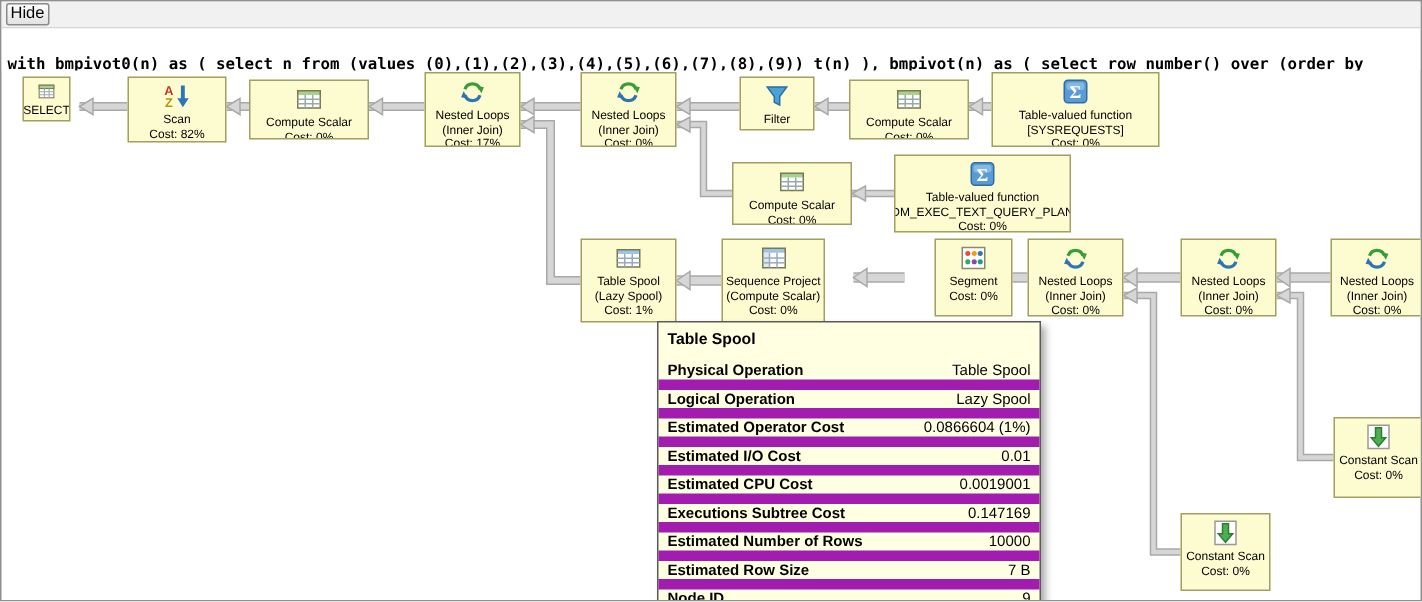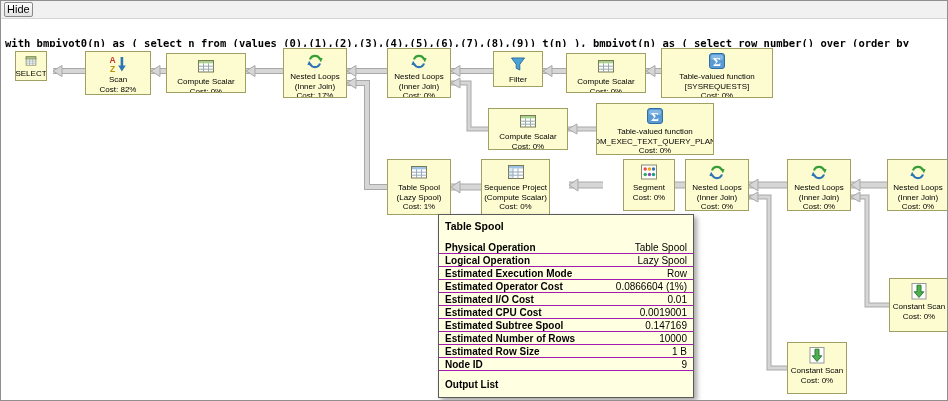--- a/index.html
+++ b/index.html
@@ -9,21 +9,21 @@
   .query-row{position:relative;z-index:5;height:14px;padding:14px 4px 0;background:#fff;white-space:nowrap;overflow:hidden;}
   .query-text{font:bold 10.5px "DejaVu Sans Mono",monospace;color:#000;}
   #edges{position:absolute;left:0;top:0;width:948px;height:401px;z-index:1;pointer-events:none;}
   .node{position:absolute;z-index:2;background:#fdfcd0;border:1px solid #a0a065;box-sizing:border-box;display:flex;flex-direction:column;align-items:center;padding-top:2px;font:8px "Liberation Sans",sans-serif;line-height:9.5px;text-align:center;color:#000;overflow:hidden;}
   .node .nicon{width:20px;height:20px;margin-bottom:1px;flex:0 0 auto;}
   .node.small .nicon{width:14px;height:14px;}
   .node .nicon svg{width:100%;height:100%;display:block;}
   .nline{white-space:nowrap;}
   .tooltip{position:absolute;left:437px;top:213px;width:256px;z-index:10;background:#ffffe1;border:1px solid #5a5a5a;box-shadow:3px 3px 5px rgba(0,0,0,.35);box-sizing:border-box;padding:3px 0 7px;font-size:10px;color:#000;}
   .tt-title{font-weight:bold;font-size:10.5px;padding:2px 6px 9px;}
-  .tt-row{display:flex;justify-content:space-between;align-items:center;padding:1px 6px 0;border-bottom:1px solid #a21caf;height:11px;}
+  .tt-row{display:flex;justify-content:space-between;align-items:center;padding:1px 6px 0;border-bottom:7px solid #a21caf;height:11px;}
   .tt-row .lbl{font-weight:bold;white-space:nowrap;}
   .tt-row .val{white-space:nowrap;}
   .tt-output{margin-top:8px;padding:0 6px;}
   .tt-out-label{font-weight:bold;}
 </style>
 </head>
 <body>
 
 <div id="app">
   <div class="topbar">
@@ -330,46 +330,42 @@
     <div id="tt-rows">
         <div class="tt-row">
           <span class="lbl">Physical Operation</span>
           <span class="val">Table Spool</span>
         </div>
         <div class="tt-row">
           <span class="lbl">Logical Operation</span>
           <span class="val">Lazy Spool</span>
         </div>
         <div class="tt-row">
-          <span class="lbl">Estimated Execution Mode</span>
-          <span class="val">Row</span>
-        </div>
-        <div class="tt-row">
           <span class="lbl">Estimated Operator Cost</span>
           <span class="val">0.0866604 (1%)</span>
         </div>
         <div class="tt-row">
           <span class="lbl">Estimated I/O Cost</span>
           <span class="val">0.01</span>
         </div>
         <div class="tt-row">
           <span class="lbl">Estimated CPU Cost</span>
           <span class="val">0.0019001</span>
         </div>
         <div class="tt-row">
-          <span class="lbl">Estimated Subtree Spool</span>
+          <span class="lbl">Executions Subtree Cost</span>
           <span class="val">0.147169</span>
         </div>
         <div class="tt-row">
           <span class="lbl">Estimated Number of Rows</span>
           <span class="val">10000</span>
         </div>
         <div class="tt-row">
           <span class="lbl">Estimated Row Size</span>
-          <span class="val">1 B</span>
+          <span class="val">7 B</span>
         </div>
         <div class="tt-row">
           <span class="lbl">Node ID</span>
           <span class="val">9</span>
         </div>
       </div>
     <div class="tt-output">
       <div class="tt-out-label">Output List</div>
 
     </div>

